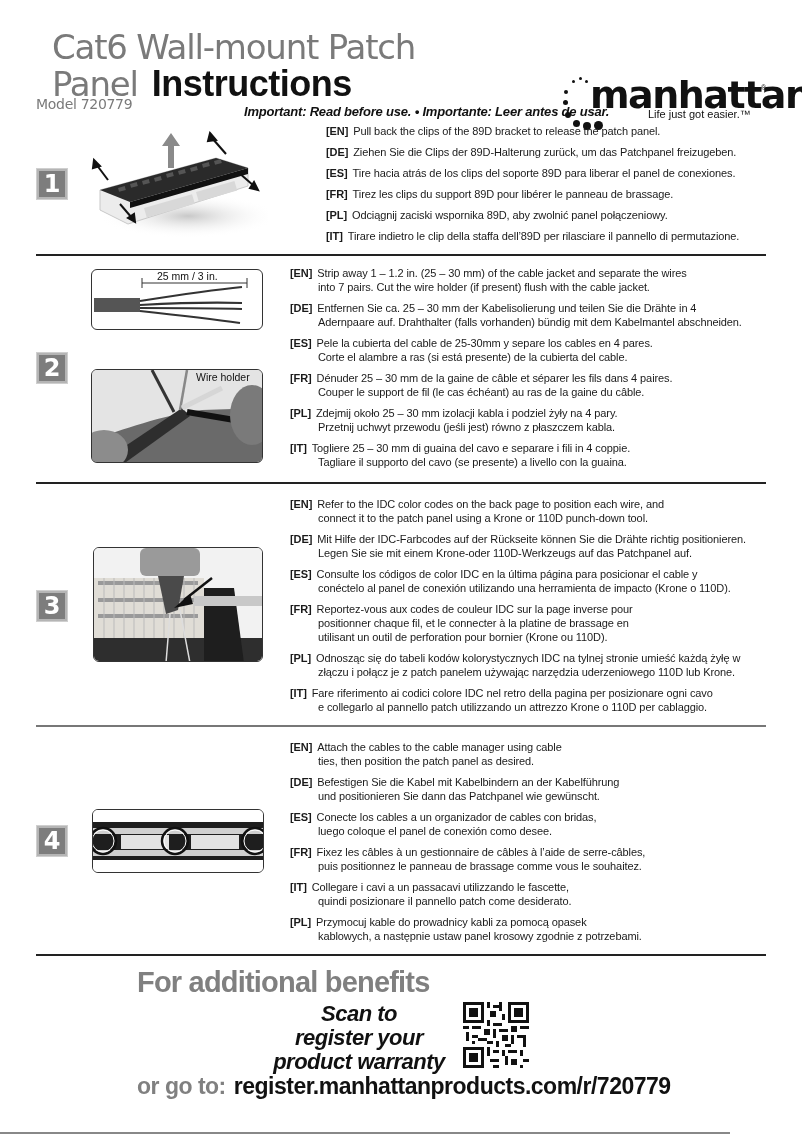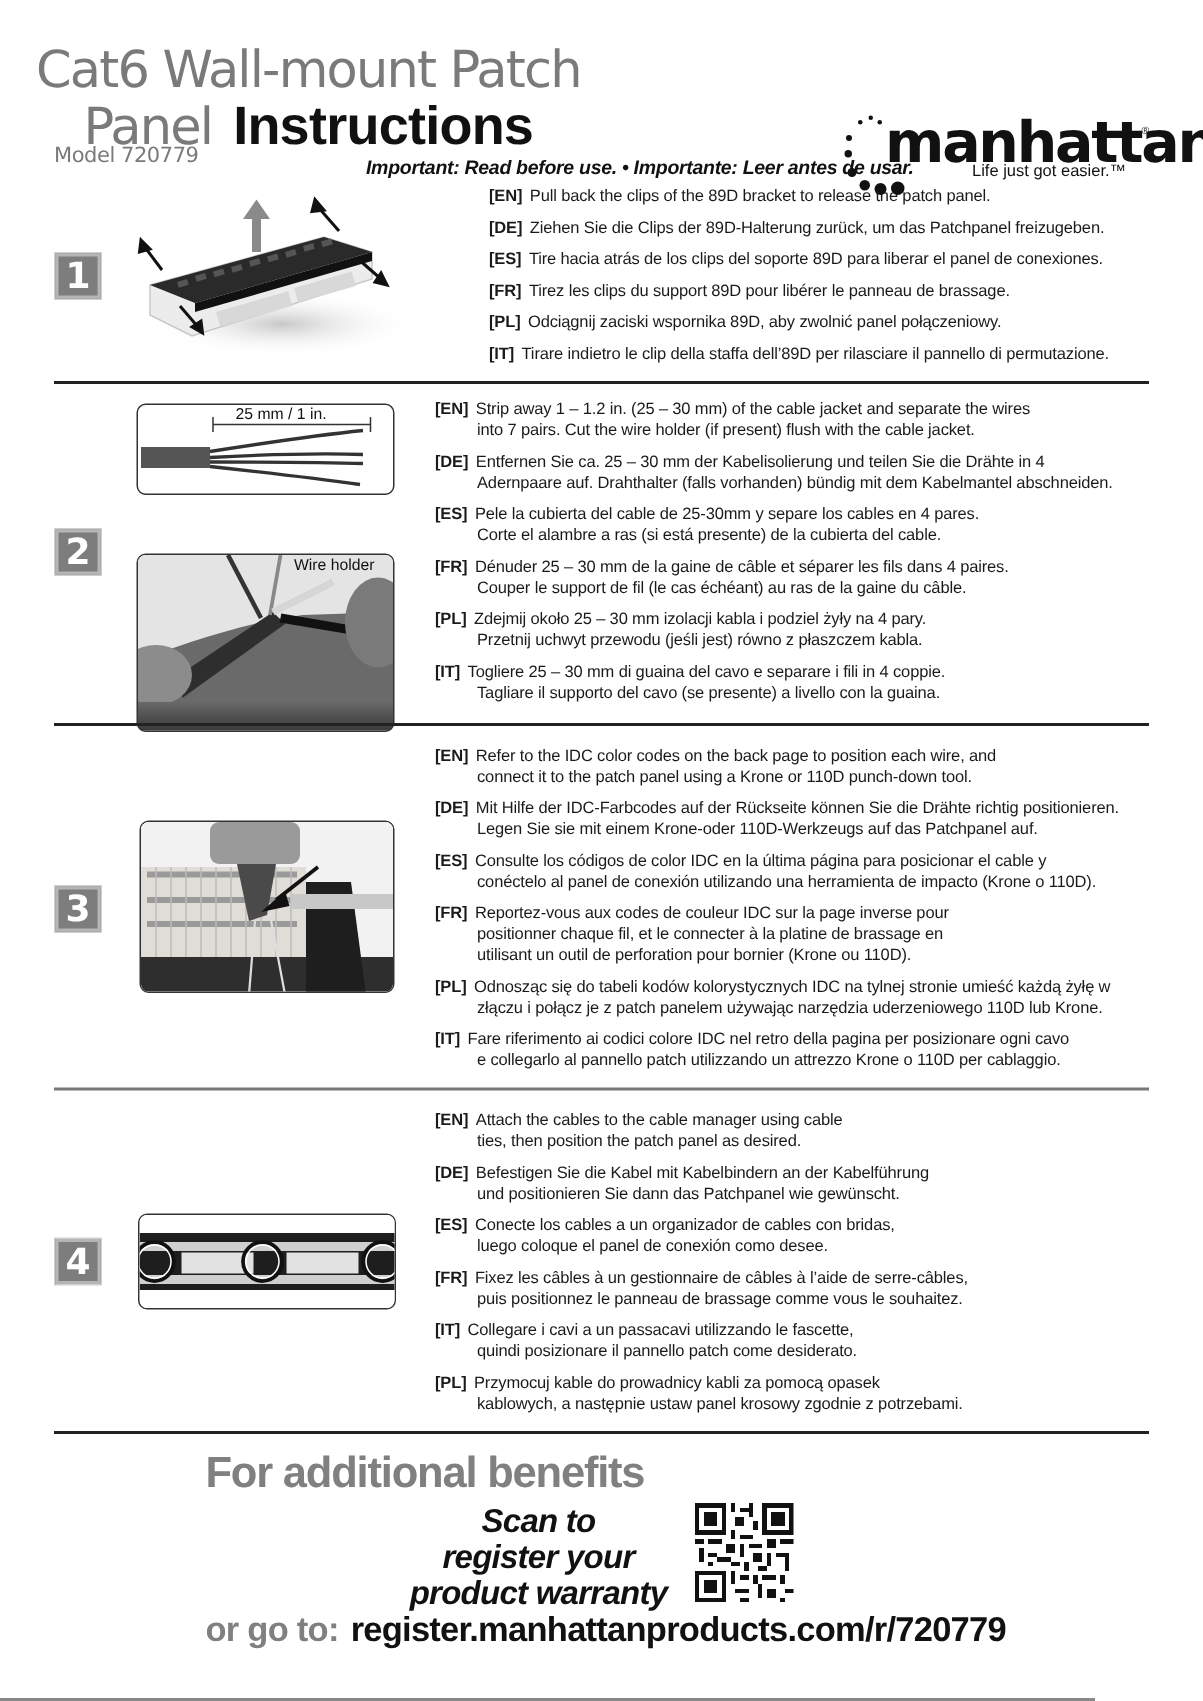--- a/index.html
+++ b/index.html
@@ -1,20 +1,20 @@
 <!DOCTYPE html>
 <html><head>
 <meta charset="utf-8">
 <style>
   * { box-sizing: border-box; margin: 0; padding: 0; }
   html, body { width: 802px; height: 1134px; background: #ffffff; overflow: hidden; }
   body { position: relative; font-family: "Liberation Sans", "DejaVu Sans", sans-serif; color: #1a1a1a; }
 
   
-  .title { position: absolute; left: 24px; top: 30px; line-height: 1; text-align: center; }
+  .title { position: absolute; left: 52px; top: 30px; line-height: 1; }
   .title .line1 { font-family: "DejaVu Sans", sans-serif; font-size: 34px; color: #7a7a7a; letter-spacing: -1.2px; font-weight: normal; display: block; height: 36px; }
   .title .line2 { display: block; height: 36px; white-space: nowrap; }
   .title .panel-word { font-family: "DejaVu Sans", sans-serif; font-size: 34px; color: #7a7a7a; letter-spacing: -1.2px; }
   .title .instr-word { font-family: "Liberation Sans", sans-serif; font-weight: bold; font-size: 36px; color: #111; margin-left: 14px; letter-spacing: -0.5px; }
   .model { position: absolute; left: 36px; top: 96px; font-family: "DejaVu Sans", sans-serif; font-size: 14px; color: #7a7a7a; letter-spacing: -0.3px; }
   .important { position: absolute; left: 244px; top: 104px; font-size: 13px; font-style: italic; font-weight: bold; color: #111; white-space: nowrap; letter-spacing: -0.2px; }
 
   .logo { position: absolute; left: 560px; top: 36px; width: 210px; height: 60px; margin-top: 40px; }
   .logo .word { position: absolute; left: 30px; top: 0px; font-family: "DejaVu Sans", sans-serif; font-weight: bold; font-size: 38px; color: #111; letter-spacing: -1.5px; line-height: 1; }
   .logo .reg { position: absolute; left: 201px; top: 8px; font-size: 7px; color: #111; }
@@ -130,24 +130,24 @@
     <line x1="50" y1="8" x2="50" y2="18" stroke="#333" stroke-width="1"></line>
     <line x1="155" y1="8" x2="155" y2="18" stroke="#333" stroke-width="1"></line>
     <rect x="2" y="28" width="46" height="14" fill="#555"></rect>
     <g stroke="#333" stroke-width="2.2" fill="none">
       <path d="M48 31 C80 26, 120 20, 150 17"></path>
       <path d="M48 35 C85 33, 120 32, 150 33"></path>
       <path d="M48 38 C85 38, 120 38, 150 39"></path>
       <path d="M48 41 C85 45, 120 49, 148 53"></path>
     </g>
   </svg>
-  <span style="position:absolute;left:63px;top:0px;font-size:10.5px;color:#111;background:#fff;padding:0 2px;">25 mm / 1 in.</span>
+  <span style="position:absolute;left:63px;top:0px;font-size:10.5px;color:#111;background:#fff;padding:0 2px;">25 mm / 3 in.</span>
 </div>
 <div class="badge" style="top:353px;">2</div>
-<div class="illus photo-dark" style="left:91px;top:369px;width:172px;height:119px;">
+<div class="illus photo-dark" style="left:91px;top:369px;width:172px;height:94px;">
   <svg width="172" height="98" viewBox="0 0 172 98">
     <rect width="172" height="98" fill="#e4e4e4"></rect>
     <path d="M0 70 C30 60, 70 45, 110 40 L172 38 L172 98 L0 98 Z" fill="#6a6a6a"></path>
     <path d="M20 85 L90 38 L98 46 L30 95 Z" fill="#2e2e2e"></path>
     <path d="M60 0 L82 42" stroke="#333" stroke-width="3"></path>
     <path d="M95 0 L88 40" stroke="#888" stroke-width="2.5"></path>
     <path d="M130 18 L90 38" stroke="#d6d6d6" stroke-width="5"></path>
     <path d="M95 42 L172 55" stroke="#111" stroke-width="6"></path>
     <ellipse cx="160" cy="45" rx="22" ry="30" fill="#7a7a7a"></ellipse>
     <ellipse cx="12" cy="80" rx="24" ry="20" fill="#8c8c8c"></ellipse>

